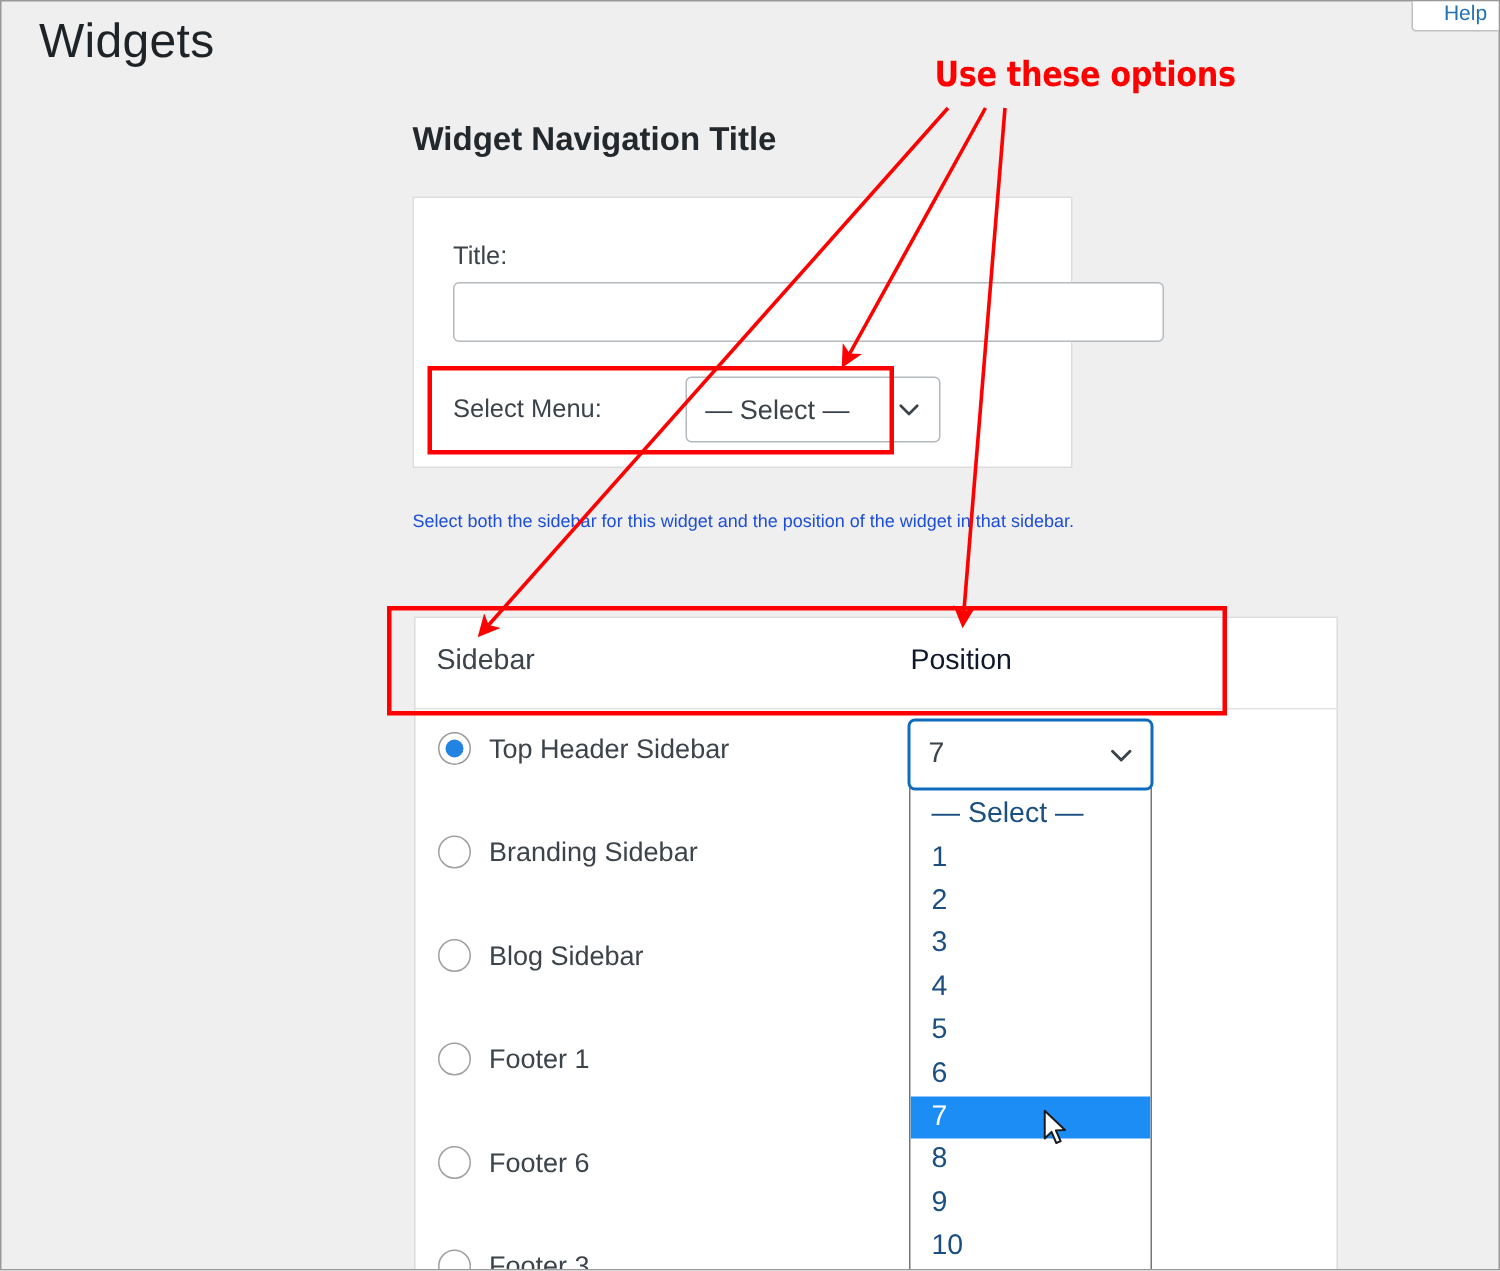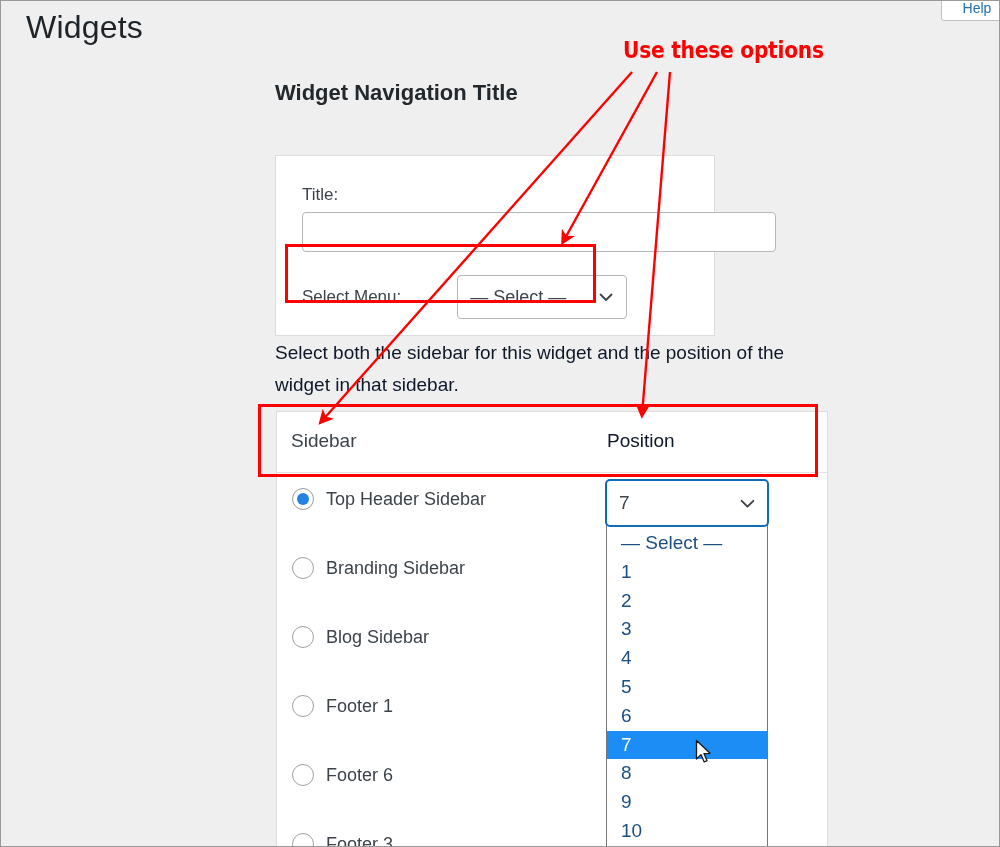--- a/index.html
+++ b/index.html
@@ -68,21 +68,20 @@
   
   .widget-panel {
     position: absolute;
     left: 274px;
     top: 130px;
     width: 440px;
     height: 181px;
     background: #ffffff;
     border: 1px solid #dcdcde;
     box-sizing: border-box;
-    margin-top: 24px;
   }
   .field-title-label {
     position: absolute;
     left: 26px;
     top: 29px;
     font-size: 17px;
     color: #3c434a;
   }
   .title-input {
     position: absolute;
@@ -137,31 +136,31 @@
     flex: none;
     color: #3c434a;
   }
 
   
   .instructions {
     position: absolute;
     left: 274px;
     top: 336px;
     width: 510px;
-    font-size: 19px;
-    line-height: 32px;
-    color: #0f172a;
+    font-size: 12px;
+    line-height: 21px;
+    color: #1d4ed8;
   }
 
   
   .table-panel {
     position: absolute;
     left: 275px;
     top: 410px;
-    width: 552px;
+    width: 616px;
     height: 437px;
     background: #ffffff;
     border: 1px solid #dcdcde;
     border-bottom: none;
     box-sizing: border-box;
   }
   .table-head {
     position: relative;
     height: 60px;
     border-bottom: 1px solid #e3e3e4;

